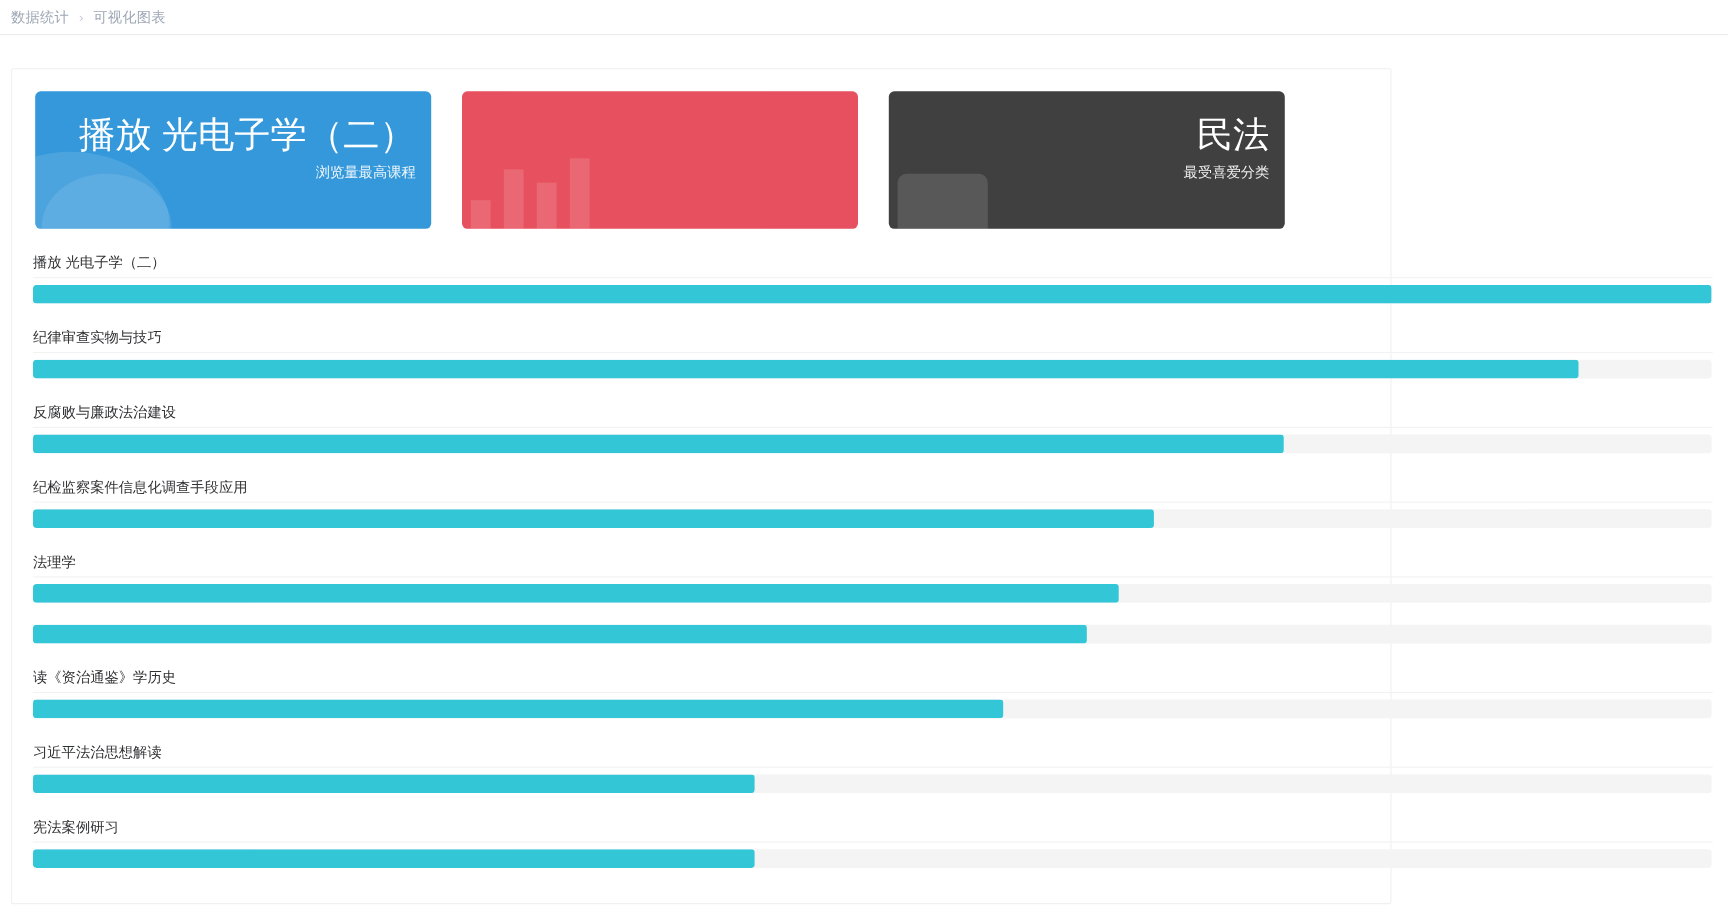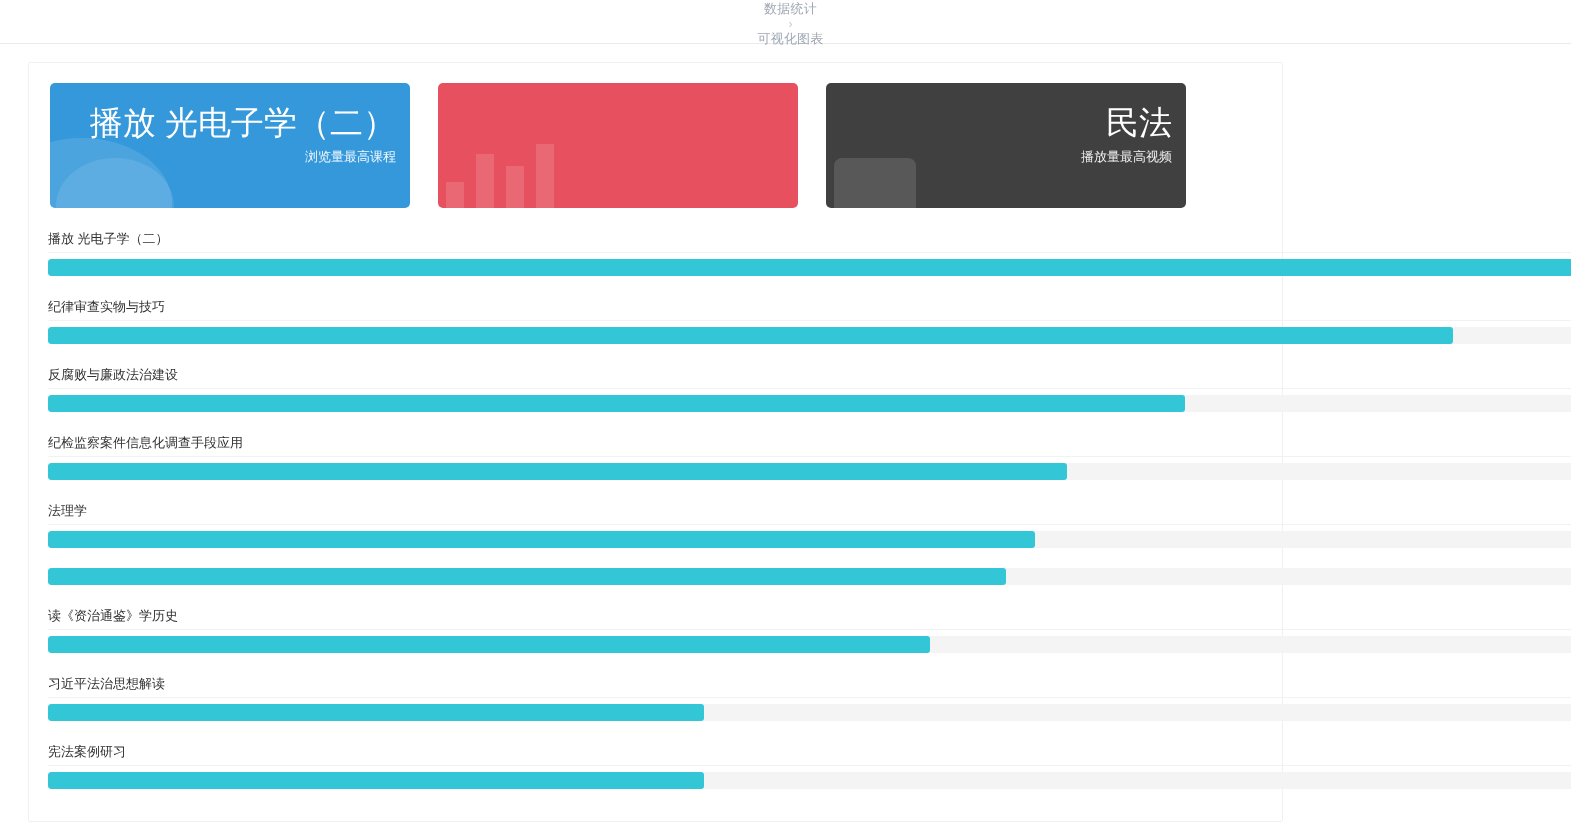--- a/index.html
+++ b/index.html
@@ -5,45 +5,44 @@
   * { box-sizing: border-box; margin: 0; padding: 0; }
   html, body {
     width: 1571px; height: 831px;
     background: #ffffff;
     font-family: "Liberation Sans", "DejaVu Sans", sans-serif;
     overflow: hidden;
   }
 
   
   .breadcrumb-bar {
-    height: 44px;
+    height: 32px;
     display: flex;
     align-items: center;
     padding-left: 10px;
     border-bottom: 1px solid #e8eaec;
     background: #ffffff;
-    flex-direction: column;
   }
   .crumb {
     font-size: 13px;
     color: #9ea7b4;
     letter-spacing: 0.2px;
   }
   .crumb.link { color: #9ea7b4; cursor: pointer; }
   .crumb-sep {
     font-size: 12px;
     color: #c3cbd6;
     margin: 0 9px;
     line-height: 1;
   }
 
   
   .panel {
     position: absolute;
-    left: 28px;
+    left: 10px;
     top: 62px;
     width: 1255px;
     height: 760px;
     background: #ffffff;
     border: 1px solid #f0f0f0;
     border-radius: 2px;
   }
 
   
   .cards-row {
@@ -187,21 +186,21 @@
           <i></i>
           <i></i>
           <i></i>
       </span>
     </div>
 
     <div class="stat-card" style="background:#404040;">
       <span class="deco deco-rect"></span>
       <div class="card-text">
         <div class="card-title">民法</div>
-        <div class="card-sub">播放量最高视频</div>
+        <div class="card-sub">最受喜爱分类</div>
       </div>
     </div>
 
   </div>
 
   <div class="bar-list" id="bar-list">
       <div class="bar-item">
         <div class="bar-label">播放 光电子学（二）</div>
         <div class="bar-track">
           <div class="bar-fill" style="width: 100%; background: rgb(51, 198, 214);"></div>

